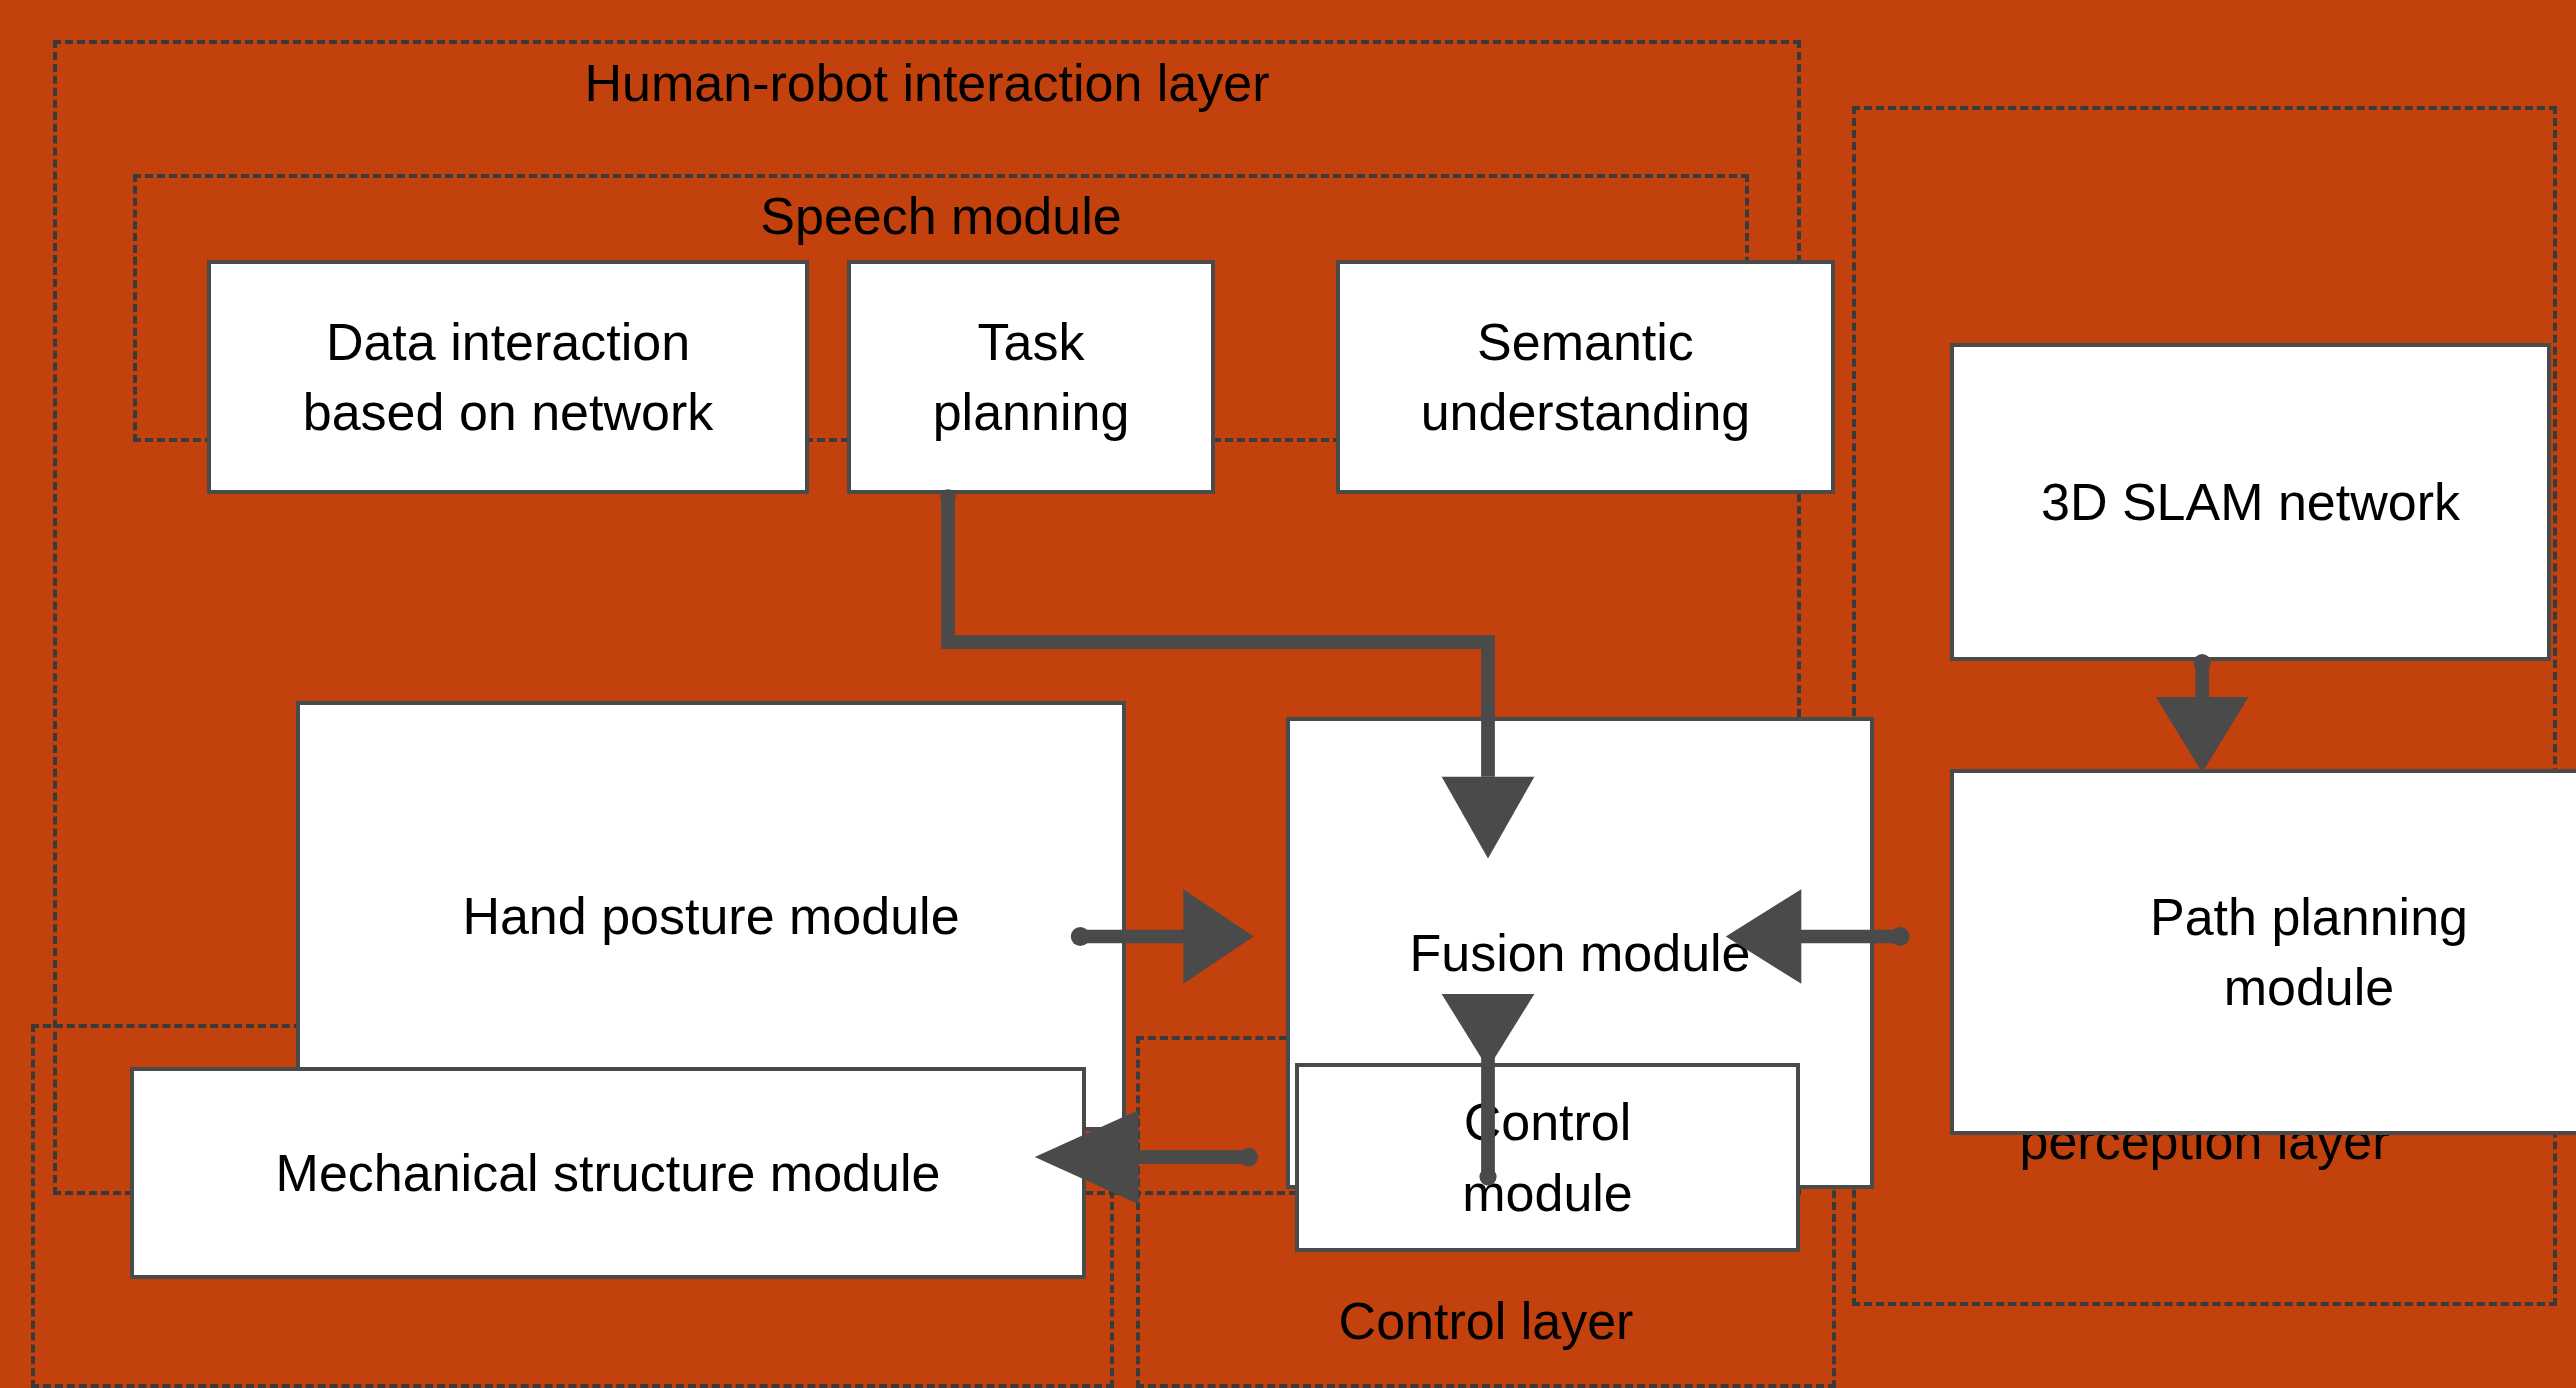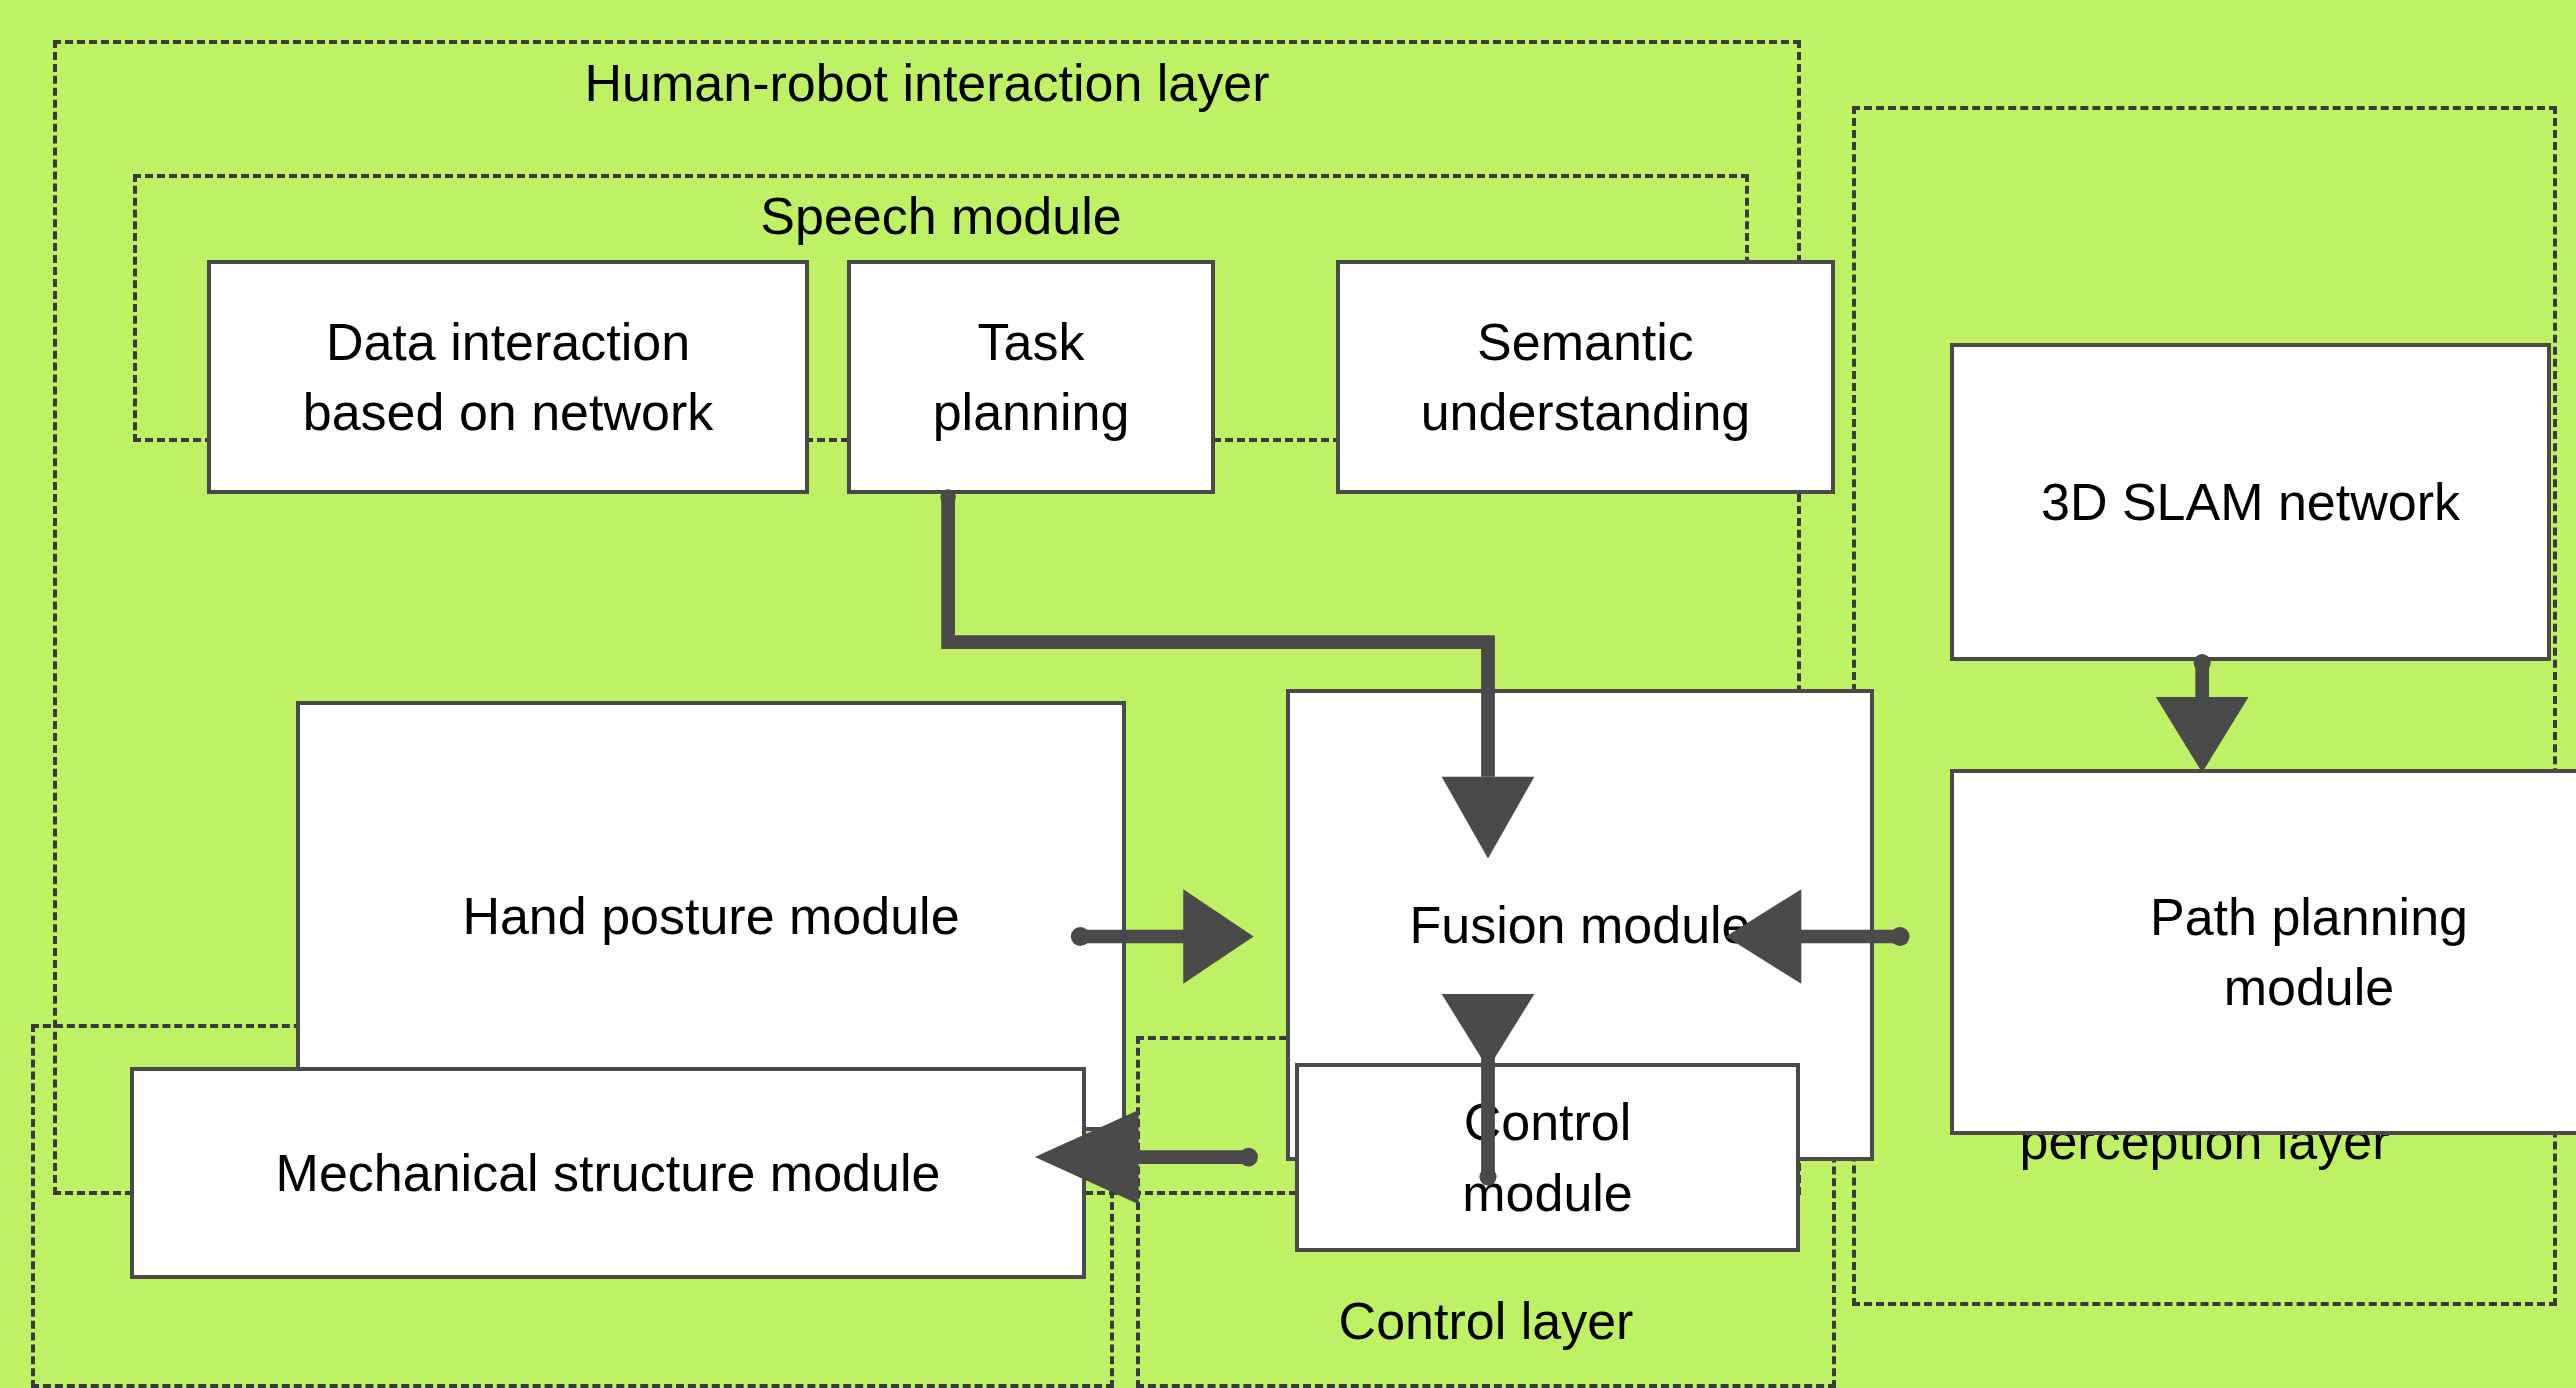--- a/index.html
+++ b/index.html
@@ -4,21 +4,21 @@
 <style>
   html,body{margin:0;padding:0;background:#ffffff;}
   body{
     font-family:"Liberation Sans", sans-serif;
     color:#000000;
   }
   #stage{
     position:relative;
     width:2576px;
     height:1388px;
-    background:#bef264;
+    background:#c2410c;
     overflow:hidden;
   }
   .layer{
     position:absolute;
     border:4.3px dashed #3a3a3a;
     box-sizing:border-box;
     background:transparent;
   }
   .box{
     position:absolute;
@@ -89,21 +89,21 @@
 based on network</div>
 
   <div class="box" style="left:799px; top:260px; width:368px; height:234px;">Task
 planning</div>
 
   <div class="box" style="left:1288px; top:260px; width:499px; height:234px;">Semantic
 understanding</div>
 
   <div class="box" style="left:248px; top:701px; width:830px; height:430px;">Hand posture module</div>
 
-  <div class="box" style="left:1238px; top:689px; width:588px; height:472px;">Fusion module</div>
+  <div class="box" style="left:1238px; top:717px; width:588px; height:472px;">Fusion module</div>
 
   <div class="box" style="left:1902px; top:343px; width:601px; height:318px;">3D SLAM network</div>
 
   <div class="box" style="left:1902px; top:769px; width:718px; height:366px;">Path planning
 module</div>
 
   <div class="box" style="left:82px; top:1067px; width:956px; height:212px;">Mechanical structure module</div>
 
   <div class="box" style="left:1247px; top:1063px; width:505px; height:189px;">Control
 module</div>

